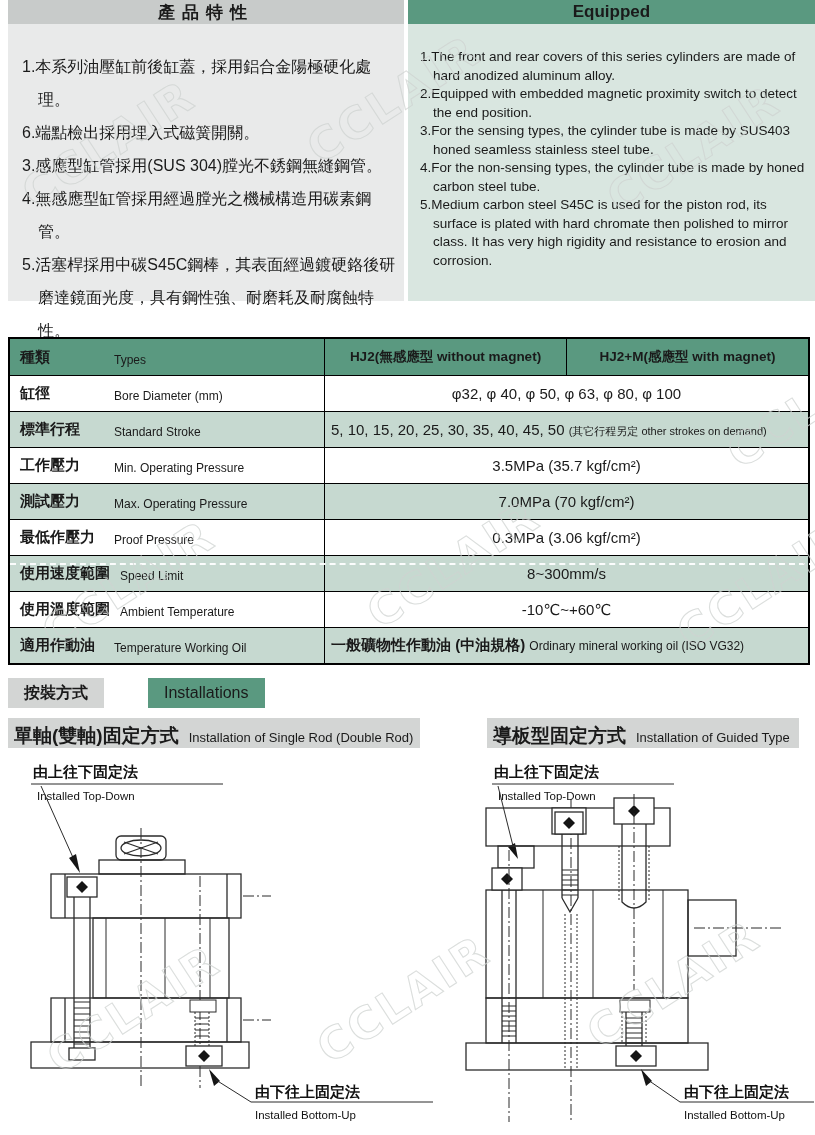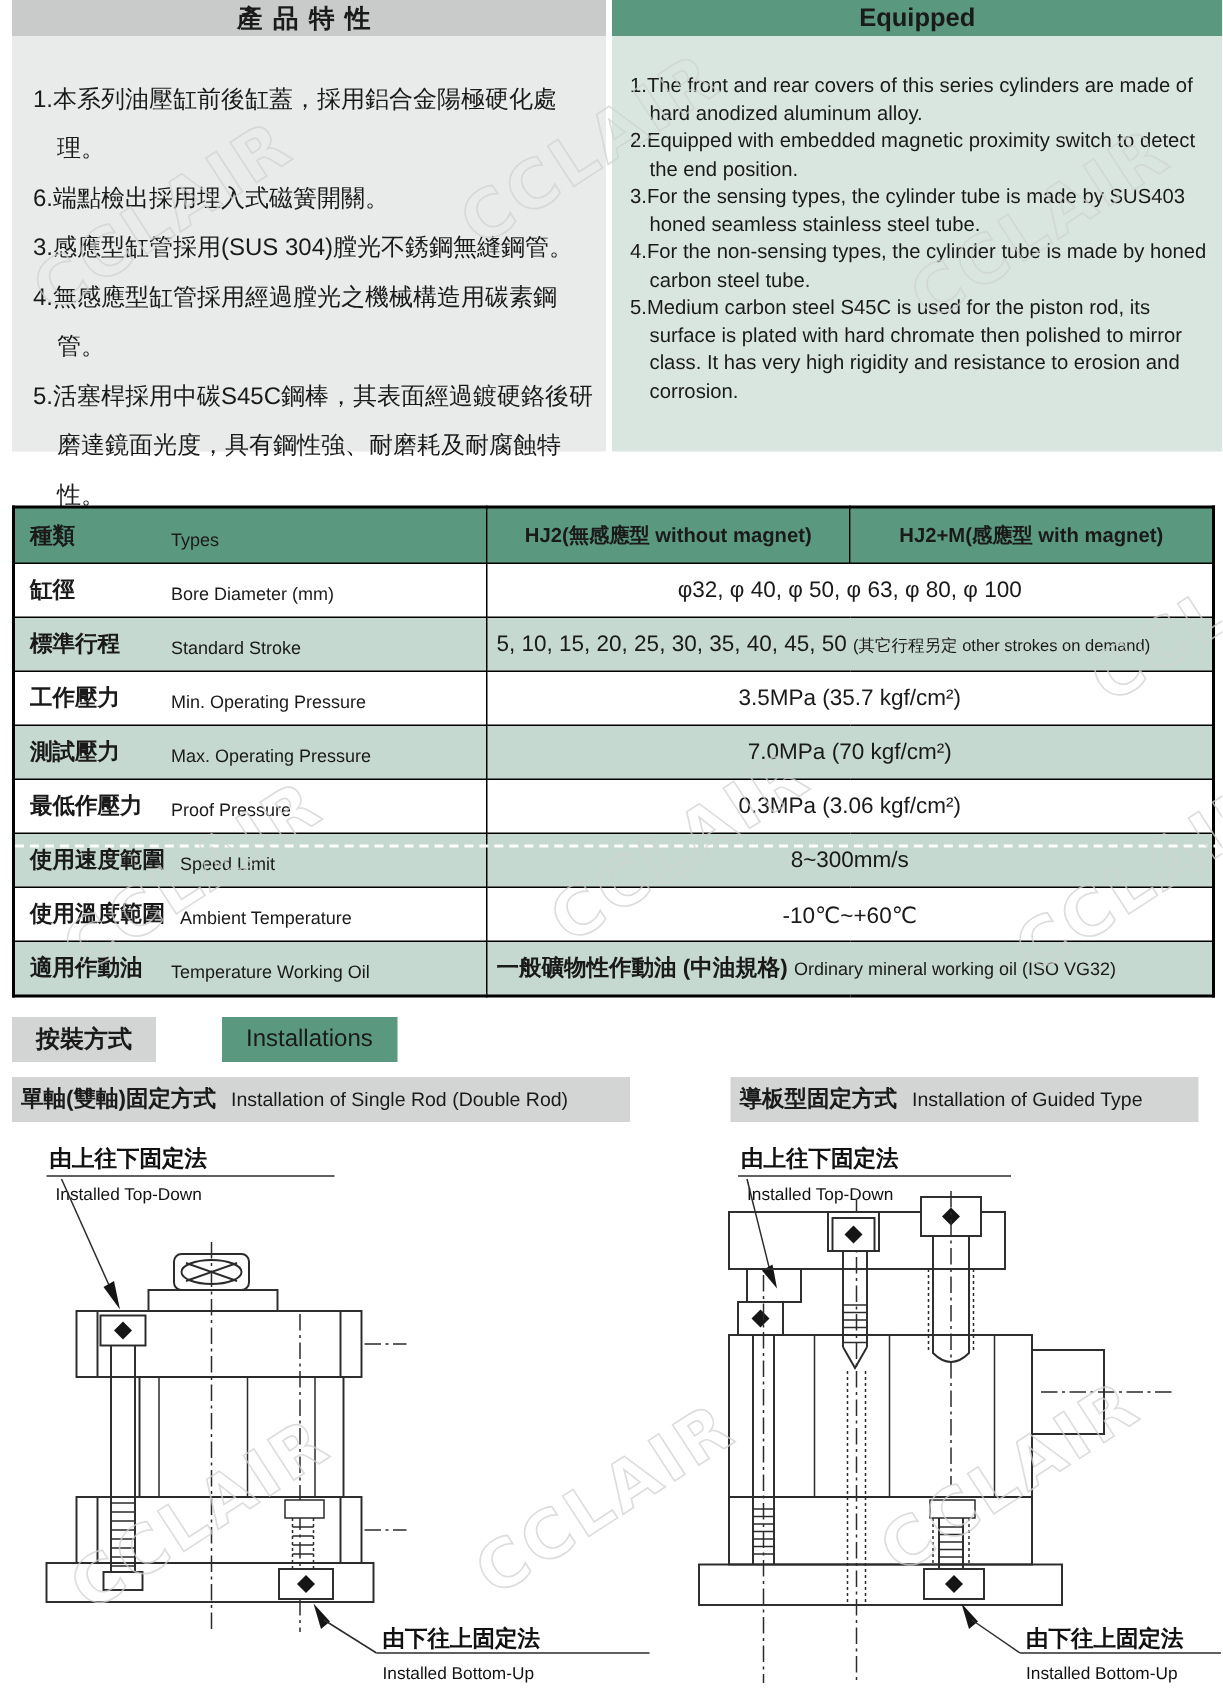--- a/index.html
+++ b/index.html
@@ -38,21 +38,21 @@
     border-top:2px dashed rgba(255,255,255,.95);z-index:6;}
   
   .chip-row{position:absolute;left:8px;top:678px;display:flex;height:30px;z-index:2;gap:44px;}
   .chip{display:flex;align-items:center;padding:0 16px;font-size:16px;}
   .chip.grey{background:#d3d5d4;font-weight:bold;}
   .chip.green{background:#5a9980;}
   .subheader{position:absolute;top:718px;height:30px;background:#d3d5d4;
     display:flex;align-items:baseline;gap:10px;box-sizing:border-box;padding:5px 4px 0 6px;}
   .subheader.l{left:8px;width:412px;}
   .subheader.r{left:487px;width:312px;}
-  .sub-zh{font-size:15px;font-weight:bold;white-space:nowrap;}
+  .sub-zh{font-size:19px;font-weight:bold;white-space:nowrap;}
   .sub-en{font-size:13px;white-space:nowrap;}
   .drawwrap-l{position:absolute;left:3px;top:750px;}
   .drawwrap-r{position:absolute;left:458px;top:750px;}
   
   .draw line,.draw path,.draw rect,.draw ellipse,.draw polyline{
     stroke:#2b2b2b;stroke-width:1.3;fill:none;}
   .draw .thin{stroke-width:1;}
   .draw .cl{stroke-width:1;stroke-dasharray:11 3 2 3;}
   .draw .dot{stroke-width:1;stroke-dasharray:2 2;}
   .draw .fillw{fill:#fff;}

